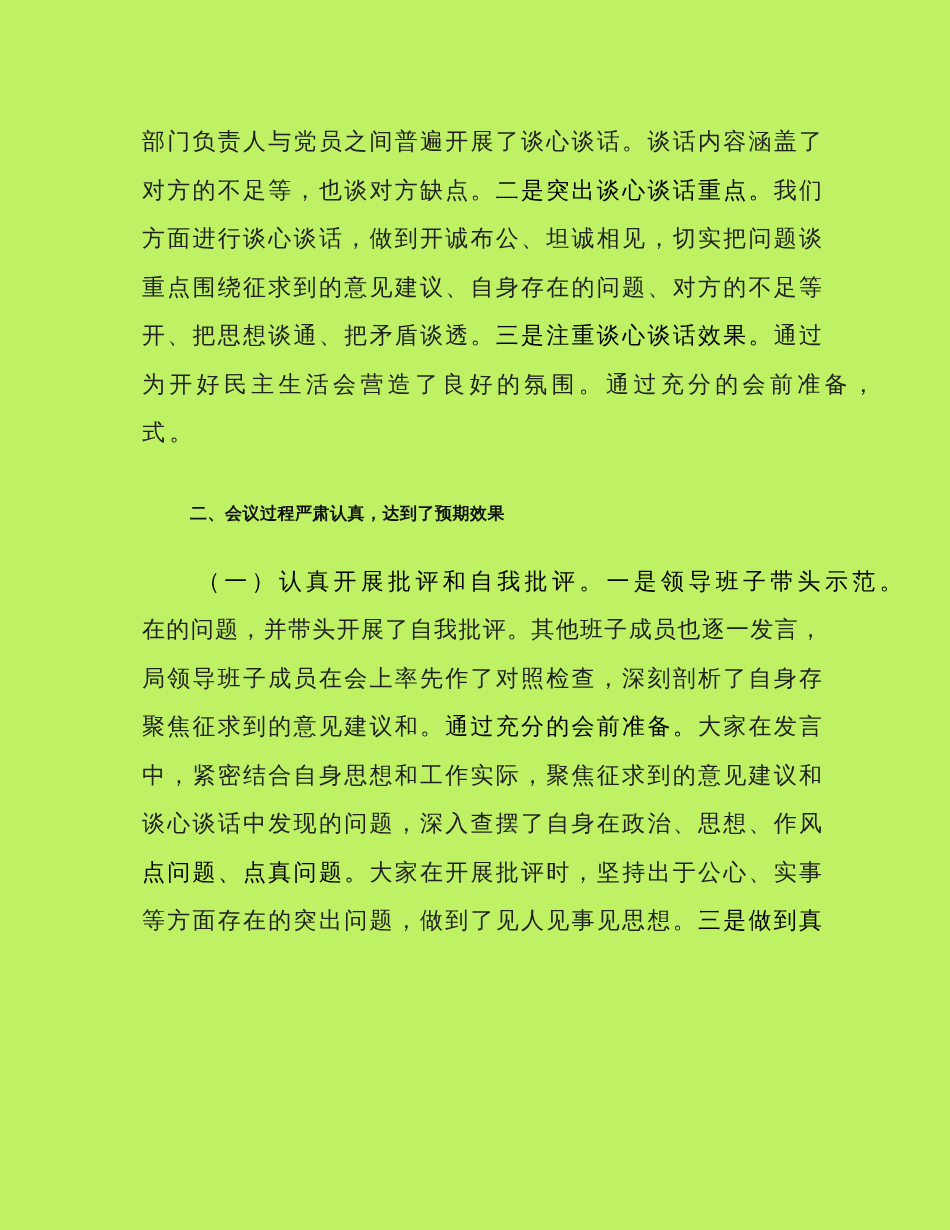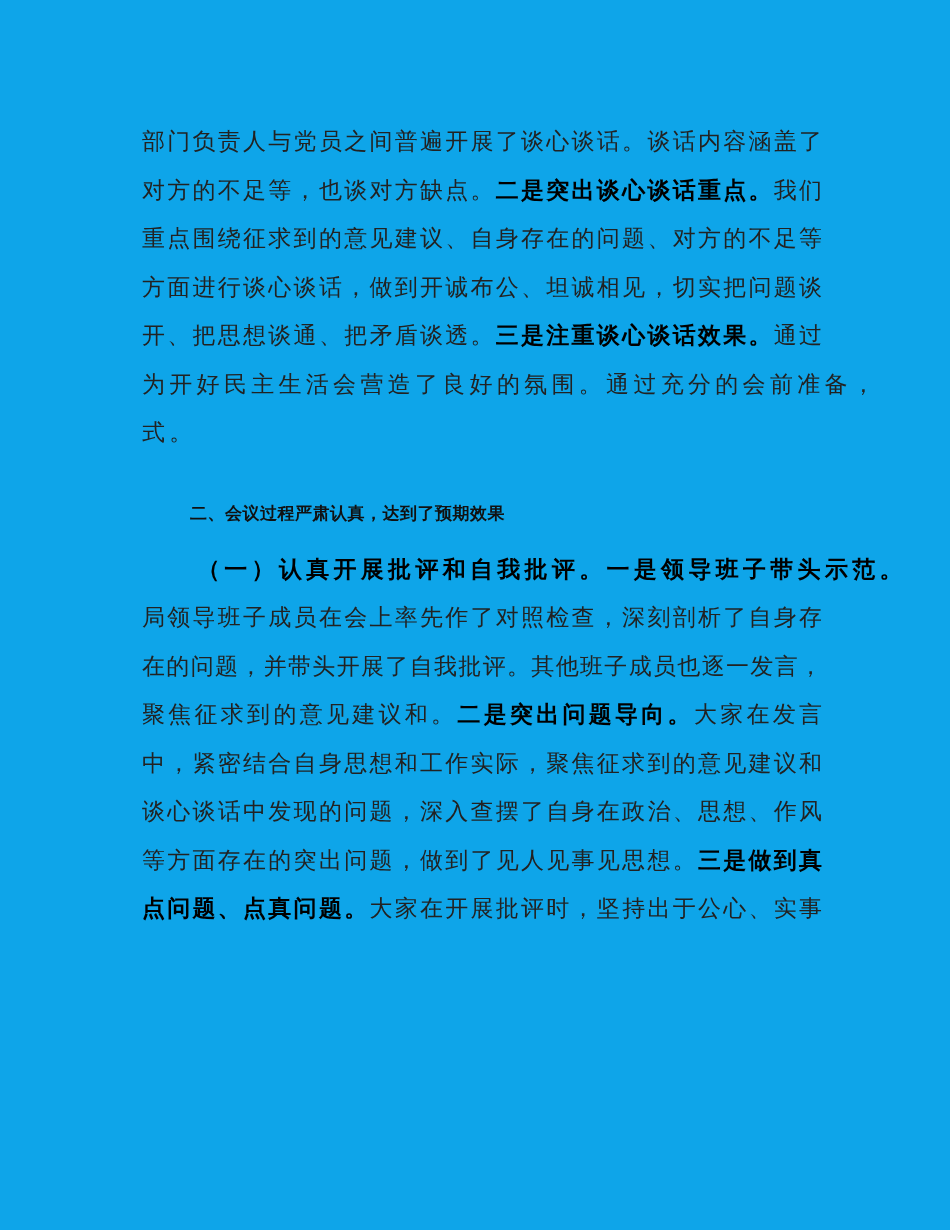--- a/index.html
+++ b/index.html
@@ -14,75 +14,76 @@
       overflow: hidden;
       font-family: "DejaVu Sans", "Liberation Sans", sans-serif;
       color: #111111;
     }
     .page {
       position: absolute;
       left: 0;
       top: 0;
       width: 950px;
       height: 1230px;
-      background: #0ea5e9;
+      background: #bef264;
     }
     .text-block {
       position: absolute;
       left: 142px;
       top: 126px;
       width: 680px;
     }
     .line {
       height: 48.5px;
       line-height: 30px;
       font-size: 23px;
       white-space: nowrap;
       letter-spacing: 4.3px;
     }
     .line.justify {
       text-align: justify;
       text-align-last: justify;
       letter-spacing: 0;
     }
     .seg { font-weight: normal; color: #222222; text-align: center; }
-    .seg.bold { font-weight: bold; color: #000000; }
+    .seg.bold { font-weight: normal; color: #000000; }
     .gap { height: 32px; }
     .heading {
       height: 56px;
       line-height: 30px;
       font-size: 17px;
       font-weight: bold;
       color: #111111;
       padding-left: 48px;
       white-space: nowrap;
       letter-spacing: 0.5px;
     }
     .subheading-line {
       padding-left: 55px;
+      margin-top: 12px;
     }
   </style>
 </head>
 <body>
 
 <div class="page">
   <div class="text-block">
 
     <div>
       <div class="line justify">
         <span class="seg">部门负责人与党员之间普遍开展了谈心谈话。谈话内容涵盖了</span>
       </div>
       <div class="line justify">
         <span class="seg">对方的不足等，也谈对方缺点。</span><span class="seg bold">二是突出谈心谈话重点。</span><span class="seg">我们</span>
       </div>
       <div class="line justify">
-        <span class="seg">重点围绕征求到的意见建议、自身存在的问题、对方的不足等</span>
+        <span class="seg">方面进行谈心谈话，做到开诚布公、坦诚相见，切实把问题谈</span>
       </div>
       <div class="line justify">
-        <span class="seg">方面进行谈心谈话，做到开诚布公、坦诚相见，切实把问题谈</span>
+        <span class="seg">重点围绕征求到的意见建议、自身存在的问题、对方的不足等</span>
       </div>
       <div class="line justify">
         <span class="seg">开、把思想谈通、把矛盾谈透。</span><span class="seg bold">三是注重谈心谈话效果。</span><span class="seg">通过</span>
       </div>
       <div class="line">
         <span class="seg">为开好民主生活会营造了良好的氛围。通过充分的会前准备，</span>
       </div>
       <div class="line">
         <span class="seg">式。</span>
       </div>
@@ -90,36 +91,36 @@
 
     <div class="gap"></div>
 
     <div class="heading">二、会议过程严肃认真，达到了预期效果</div>
 
     <div>
       <div class="line subheading-line">
         <span class="seg bold">（一）认真开展批评和自我批评。一是领导班子带头示范。</span>
       </div>
       <div class="line justify">
+        <span class="seg">在的问题，并带头开展了自我批评。其他班子成员也逐一发言，</span>
+      </div>
+      <div class="line justify">
         <span class="seg">局领导班子成员在会上率先作了对照检查，深刻剖析了自身存</span>
       </div>
       <div class="line justify">
-        <span class="seg">在的问题，并带头开展了自我批评。其他班子成员也逐一发言，</span>
-      </div>
-      <div class="line justify">
-        <span class="seg">聚焦征求到的意见建议和。</span><span class="seg bold">二是突出问题导向。</span><span class="seg">大家在发言</span>
+        <span class="seg">聚焦征求到的意见建议和。</span><span class="seg bold">通过充分的会前准备。</span><span class="seg">大家在发言</span>
       </div>
       <div class="line justify">
         <span class="seg">中，紧密结合自身思想和工作实际，聚焦征求到的意见建议和</span>
       </div>
       <div class="line justify">
         <span class="seg">谈心谈话中发现的问题，深入查摆了自身在政治、思想、作风</span>
       </div>
       <div class="line justify">
-        <span class="seg">等方面存在的突出问题，做到了见人见事见思想。</span><span class="seg bold">三是做到真</span>
+        <span class="seg bold">点问题、点真问题。</span><span class="seg">大家在开展批评时，坚持出于公心、实事</span>
       </div>
       <div class="line justify">
-        <span class="seg bold">点问题、点真问题。</span><span class="seg">大家在开展批评时，坚持出于公心、实事</span>
+        <span class="seg">等方面存在的突出问题，做到了见人见事见思想。</span><span class="seg bold">三是做到真</span>
       </div>
     </div>
 
   </div>
 </div>
 
 </body></html>

